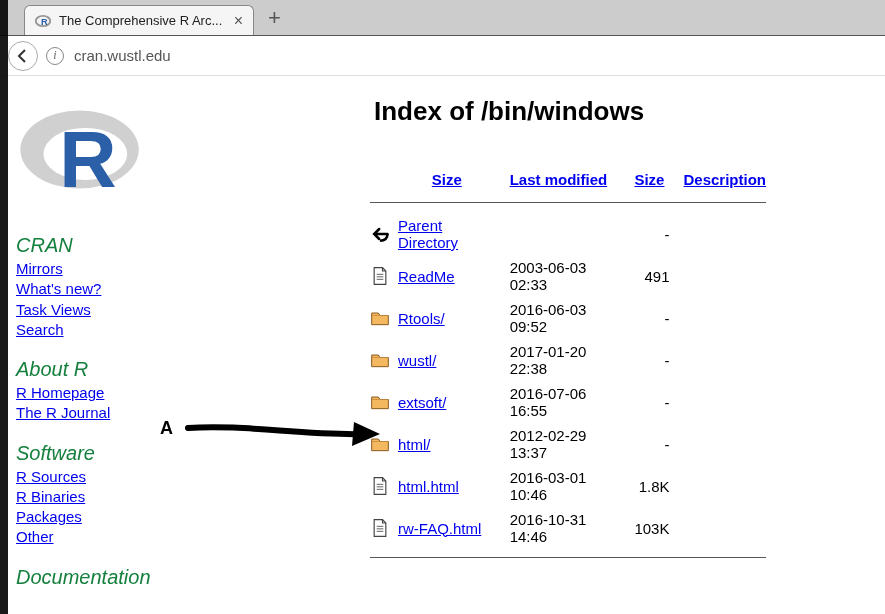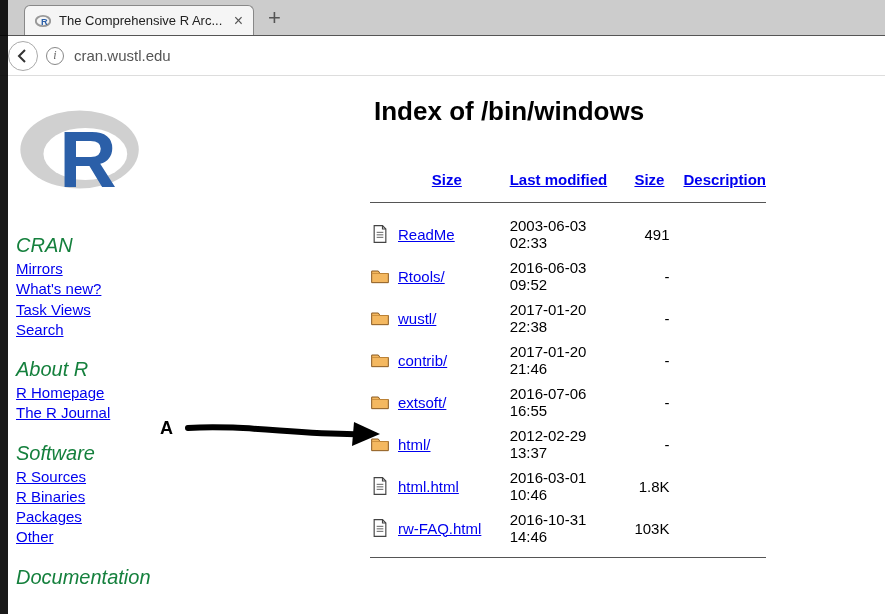--- a/index.html
+++ b/index.html
@@ -132,20 +132,30 @@
         </tr>
       </thead>
       <tbody id="listing-body">
           <tr class="hr-row">
             <td colspan="5">
               <hr>
             </td>
           </tr>
           <tr>
             <td class="icon"><span class="ico"><svg viewBox="0 0 24 24">
+                  <path d="M21 12 H7 M11 6 L5 12 L11 18" stroke="#000" stroke-width="3" fill="none" stroke-linecap="round"></path>
+                  <path d="M21 12 C21 18 17 20 12 20" stroke="#000" stroke-width="3" fill="none"></path>
+                </svg></span></td>
+            <td><a class="file-link">Parent Directory</a></td>
+            <td></td>
+            <td class="size">-</td>
+            <td></td>
+          </tr>
+          <tr>
+            <td class="icon"><span class="ico"><svg viewBox="0 0 24 24">
                   <path d="M5 2 L15 2 L19 6 L19 22 L5 22 Z" fill="#fff" stroke="#444" stroke-width="1.4"></path>
                   <path d="M15 2 L15 6 L19 6" fill="none" stroke="#444" stroke-width="1.4"></path>
                   <line x1="8" y1="10" x2="16" y2="10" stroke="#444"></line>
                   <line x1="8" y1="13" x2="16" y2="13" stroke="#444"></line>
                   <line x1="8" y1="16" x2="16" y2="16" stroke="#444"></line>
                 </svg></span></td>
             <td><a class="file-link">ReadMe</a></td>
             <td>2003-06-03 02:33</td>
             <td class="size">491</td>
             <td></td>
@@ -160,30 +170,20 @@
             <td class="size">-</td>
             <td></td>
           </tr>
           <tr>
             <td class="icon"><span class="ico"><svg viewBox="0 0 24 24">
                   <path d="M2 7 L2 20 L22 20 L22 9 L12 9 L10 6 L2 6 Z" fill="#f4b860" stroke="#8a5a20" stroke-width="1.2"></path>
                   <path d="M2 9 L22 9" stroke="#c78a3a" stroke-width="1"></path>
                 </svg></span></td>
             <td><a class="file-link">wustl/</a></td>
             <td>2017-01-20 22:38</td>
-            <td class="size">-</td>
-            <td></td>
-          </tr>
-          <tr>
-            <td class="icon"><span class="ico"><svg viewBox="0 0 24 24">
-                  <path d="M2 7 L2 20 L22 20 L22 9 L12 9 L10 6 L2 6 Z" fill="#f4b860" stroke="#8a5a20" stroke-width="1.2"></path>
-                  <path d="M2 9 L22 9" stroke="#c78a3a" stroke-width="1"></path>
-                </svg></span></td>
-            <td><a class="file-link">contrib/</a></td>
-            <td>2017-01-20 21:46</td>
             <td class="size">-</td>
             <td></td>
           </tr>
           <tr>
             <td class="icon"><span class="ico"><svg viewBox="0 0 24 24">
                   <path d="M2 7 L2 20 L22 20 L22 9 L12 9 L10 6 L2 6 Z" fill="#f4b860" stroke="#8a5a20" stroke-width="1.2"></path>
                   <path d="M2 9 L22 9" stroke="#c78a3a" stroke-width="1"></path>
                 </svg></span></td>
             <td><a class="file-link">extsoft/</a></td>
             <td>2016-07-06 16:55</td>

